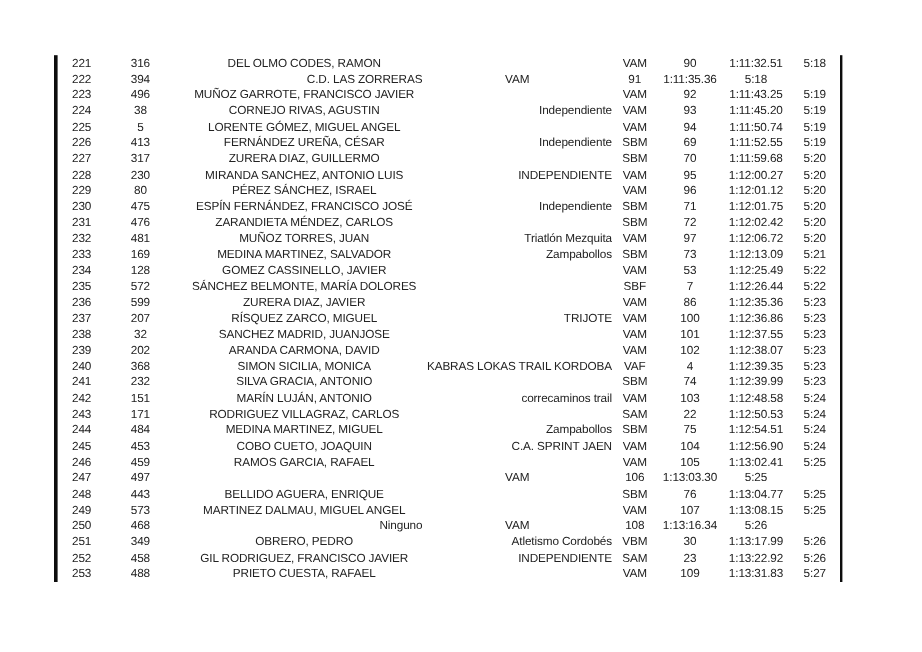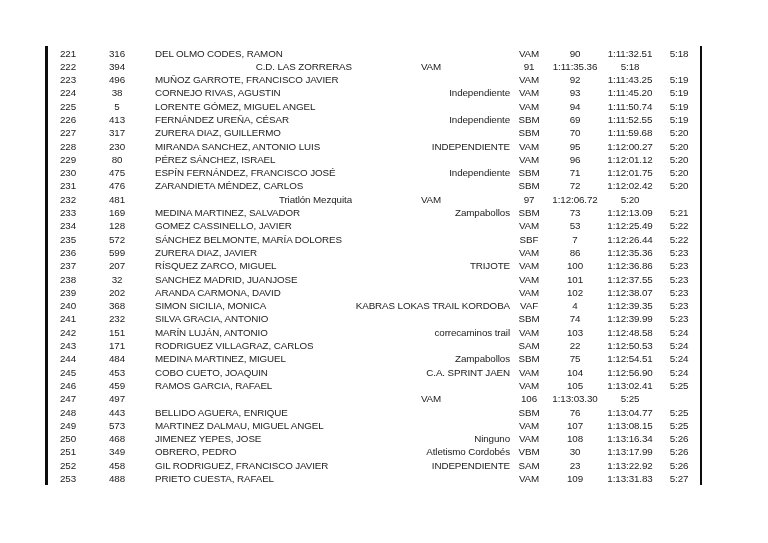--- a/index.html
+++ b/index.html
@@ -40,21 +40,21 @@
     height: 13.3px;
     align-items: center;
   }
   .cell {
     white-space: nowrap;
     overflow: hidden;
     line-height: 13.3px;
   }
   .col-position, .col-bib, .col-category, .col-category_position,
   .col-time, .col-pace { text-align: center; }
-  .col-name { text-align: left; padding-left: 9px; }
+  .col-name { text-align: center; padding-left: 9px; }
   .col-club { text-align: right; padding-left: 1px; }
 </style>
 </head>
 <body>
 
 <div class="page">
   <div class="vbar left"></div>
   <div class="vbar right"></div>
   <div class="results-table">
       <div class="row">
@@ -162,20 +162,21 @@
         <span class="cell col-name">ZARANDIETA MÉNDEZ, CARLOS</span>
         <span class="cell col-club"></span>
         <span class="cell col-category">SBM</span>
         <span class="cell col-category_position">72</span>
         <span class="cell col-time">1:12:02.42</span>
         <span class="cell col-pace">5:20</span>
       </div>
       <div class="row">
         <span class="cell col-position">232</span>
         <span class="cell col-bib">481</span>
+        <span class="cell col-name">MUÑOZ TORRES, JUAN</span>
         <span class="cell col-club">Triatlón Mezquita</span>
         <span class="cell col-category">VAM</span>
         <span class="cell col-category_position">97</span>
         <span class="cell col-time">1:12:06.72</span>
         <span class="cell col-pace">5:20</span>
       </div>
       <div class="row">
         <span class="cell col-position">233</span>
         <span class="cell col-bib">169</span>
         <span class="cell col-name">MEDINA MARTINEZ, SALVADOR</span>
@@ -340,21 +341,20 @@
         <span class="cell col-name">MARTINEZ DALMAU, MIGUEL ANGEL</span>
         <span class="cell col-club"></span>
         <span class="cell col-category">VAM</span>
         <span class="cell col-category_position">107</span>
         <span class="cell col-time">1:13:08.15</span>
         <span class="cell col-pace">5:25</span>
       </div>
       <div class="row">
         <span class="cell col-position">250</span>
         <span class="cell col-bib">468</span>
-        <span class="cell col-name">JIMENEZ YEPES, JOSE</span>
         <span class="cell col-club">Ninguno</span>
         <span class="cell col-category">VAM</span>
         <span class="cell col-category_position">108</span>
         <span class="cell col-time">1:13:16.34</span>
         <span class="cell col-pace">5:26</span>
       </div>
       <div class="row">
         <span class="cell col-position">251</span>
         <span class="cell col-bib">349</span>
         <span class="cell col-name">OBRERO, PEDRO</span>

